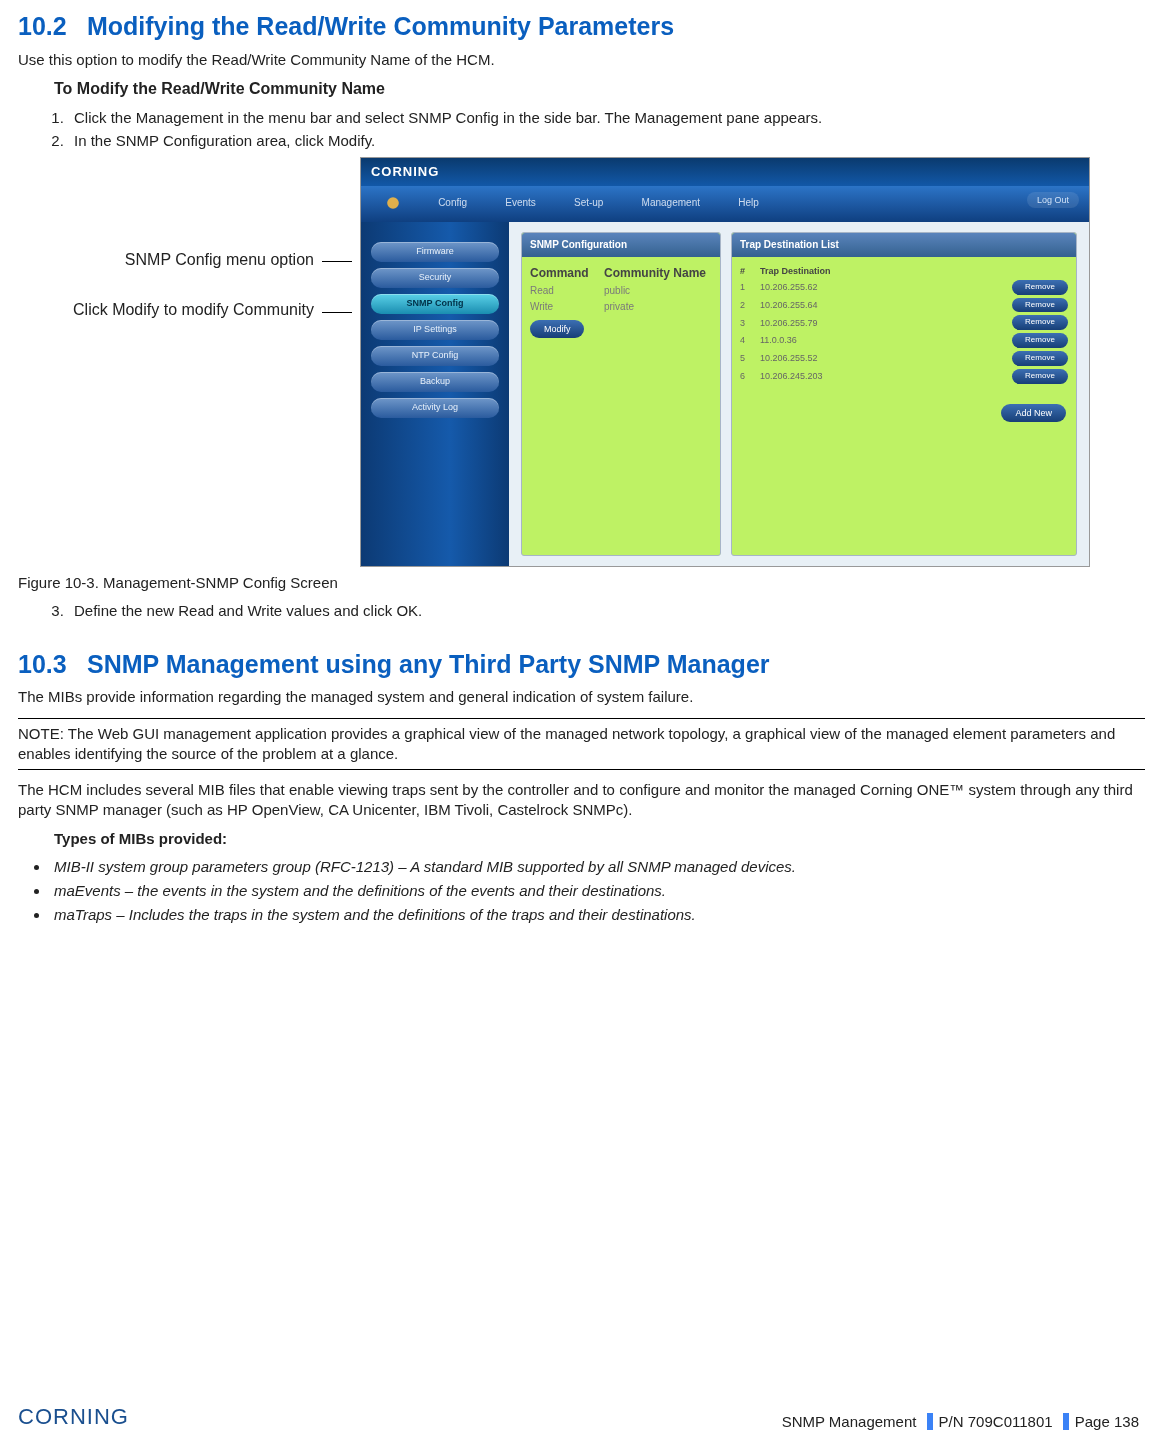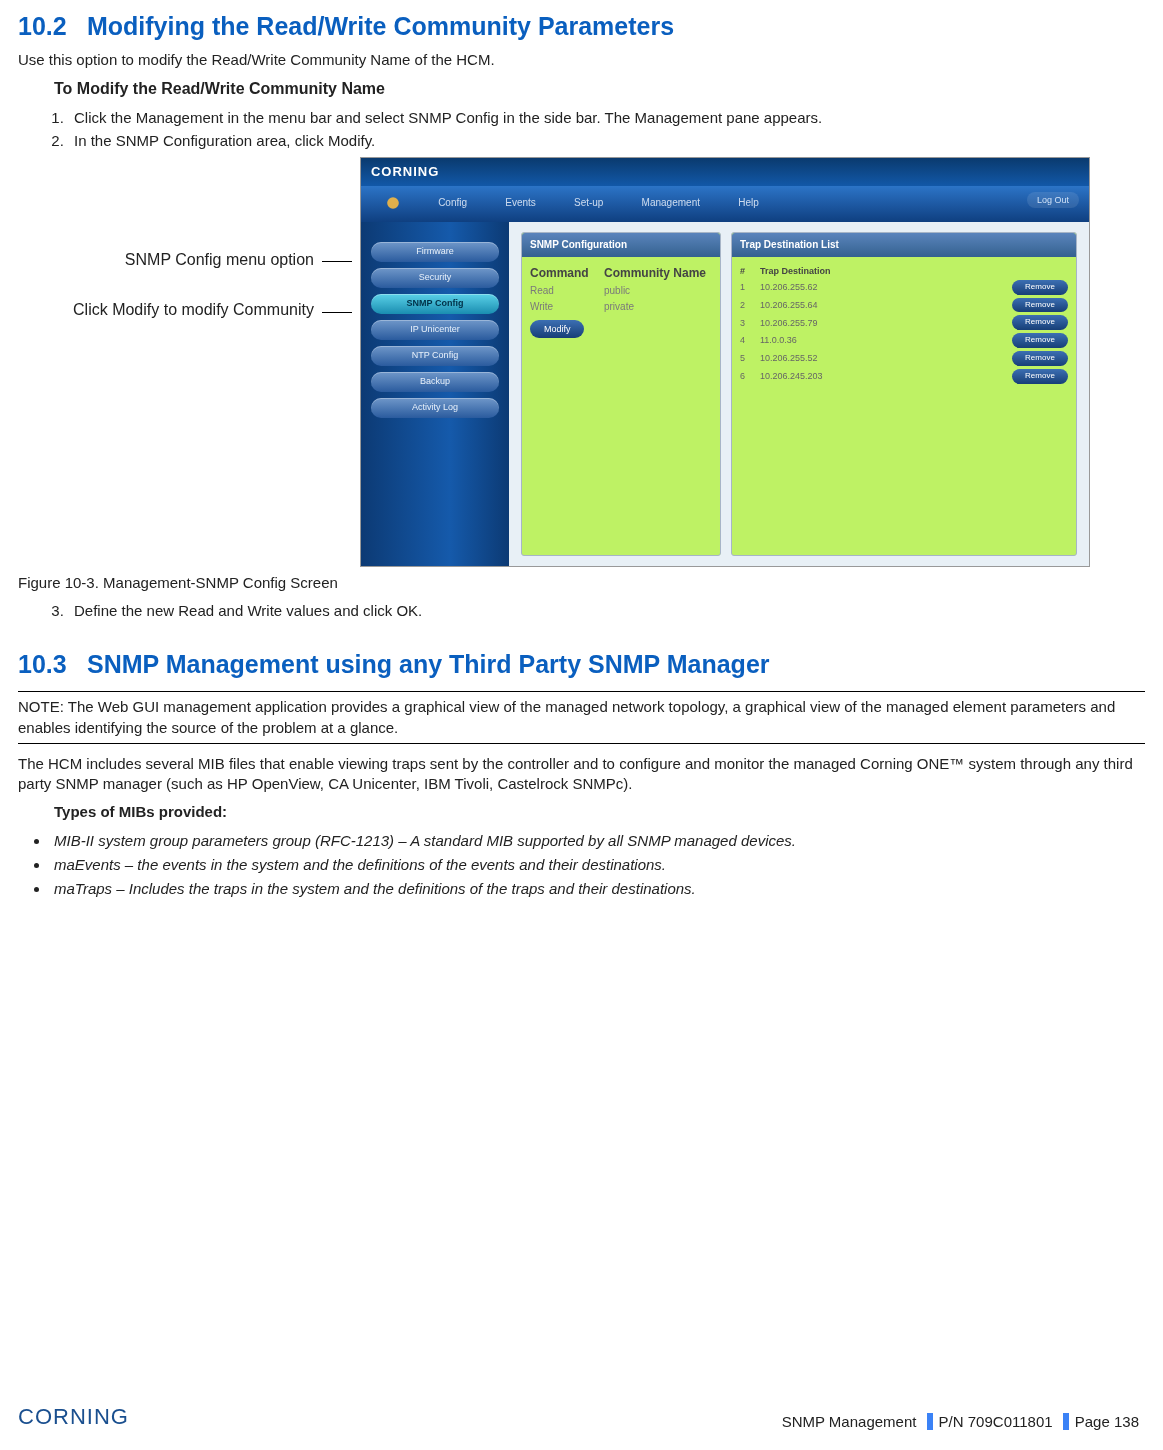--- a/index.html
+++ b/index.html
@@ -84,21 +84,21 @@
       <span class="nav-item">Set-up</span>
       <span class="nav-item">Management</span>
       <span class="nav-item">Help</span>
     </div>
     <div class="logout">Log Out</div>
     <div class="shot-body">
       <div class="sidebar">
         <div class="sbtn">Firmware</div>
         <div class="sbtn">Security</div>
         <div class="sbtn active">SNMP Config</div>
-        <div class="sbtn">IP Unicenter</div>
+        <div class="sbtn">IP Settings</div>
         <div class="sbtn">NTP Config</div>
         <div class="sbtn">Backup</div>
         <div class="sbtn">Activity Log</div>
       </div>
       <div class="panes">
         <div class="pane" style="flex:0 0 200px">
           <div class="pane-hd">SNMP Configuration</div>
           <div class="pane-body">
             <div class="snmp-tbl">
               <div class="th">Command</div>
@@ -131,35 +131,39 @@
                 <div>11.0.0.36</div>
                 <div class="rm">Remove</div>
               <div>5</div>
                 <div>10.206.255.52</div>
                 <div class="rm">Remove</div>
               <div>6</div>
                 <div>10.206.245.203</div>
                 <div class="rm">Remove</div>
             </div>
           </div>
+          <div class="add-row">
+              <div class="pill-btn">Add New</div>
+            </div>
         </div>
       </div>
     </div>
   </div>
 </div>
 <p class="figcap">Figure 10-3. Management-SNMP Config Screen</p>
 <ol class="steps" start="3">
   <li>Define the new Read and Write values and click OK.</li>
 </ol>
 
 <div class="sec-wrap">
 <h2>
   <span class="num">10.3</span>
   <span>SNMP Management using any Third Party SNMP Manager</span>
 </h2>
+<p class="para">The MIBs provide information regarding the managed system and general indication of system failure.</p>
 <div class="note-sep">
   <span>NOTE: The Web GUI management application provides a graphical view of the managed network topology, a graphical view of the managed element parameters and enables identifying the source of the problem at a glance.</span>
 </div>
 <p class="para">The HCM includes several MIB files that enable viewing traps sent by the controller and to configure and monitor the managed Corning ONE™ system through any third party SNMP manager (such as HP OpenView, CA Unicenter, IBM Tivoli, Castelrock SNMPc).</p>
 <p class="subhead" style="font-size:15px">Types of MIBs provided:</p>
 <ul class="b">
   <li>MIB-II system group parameters group (RFC-1213) – A standard MIB supported by all SNMP managed devices.</li>
   <li>maEvents – the events in the system and the definitions of the events and their destinations.</li>
   <li>maTraps – Includes the traps in the system and the definitions of the traps and their destinations.</li>
 </ul>

